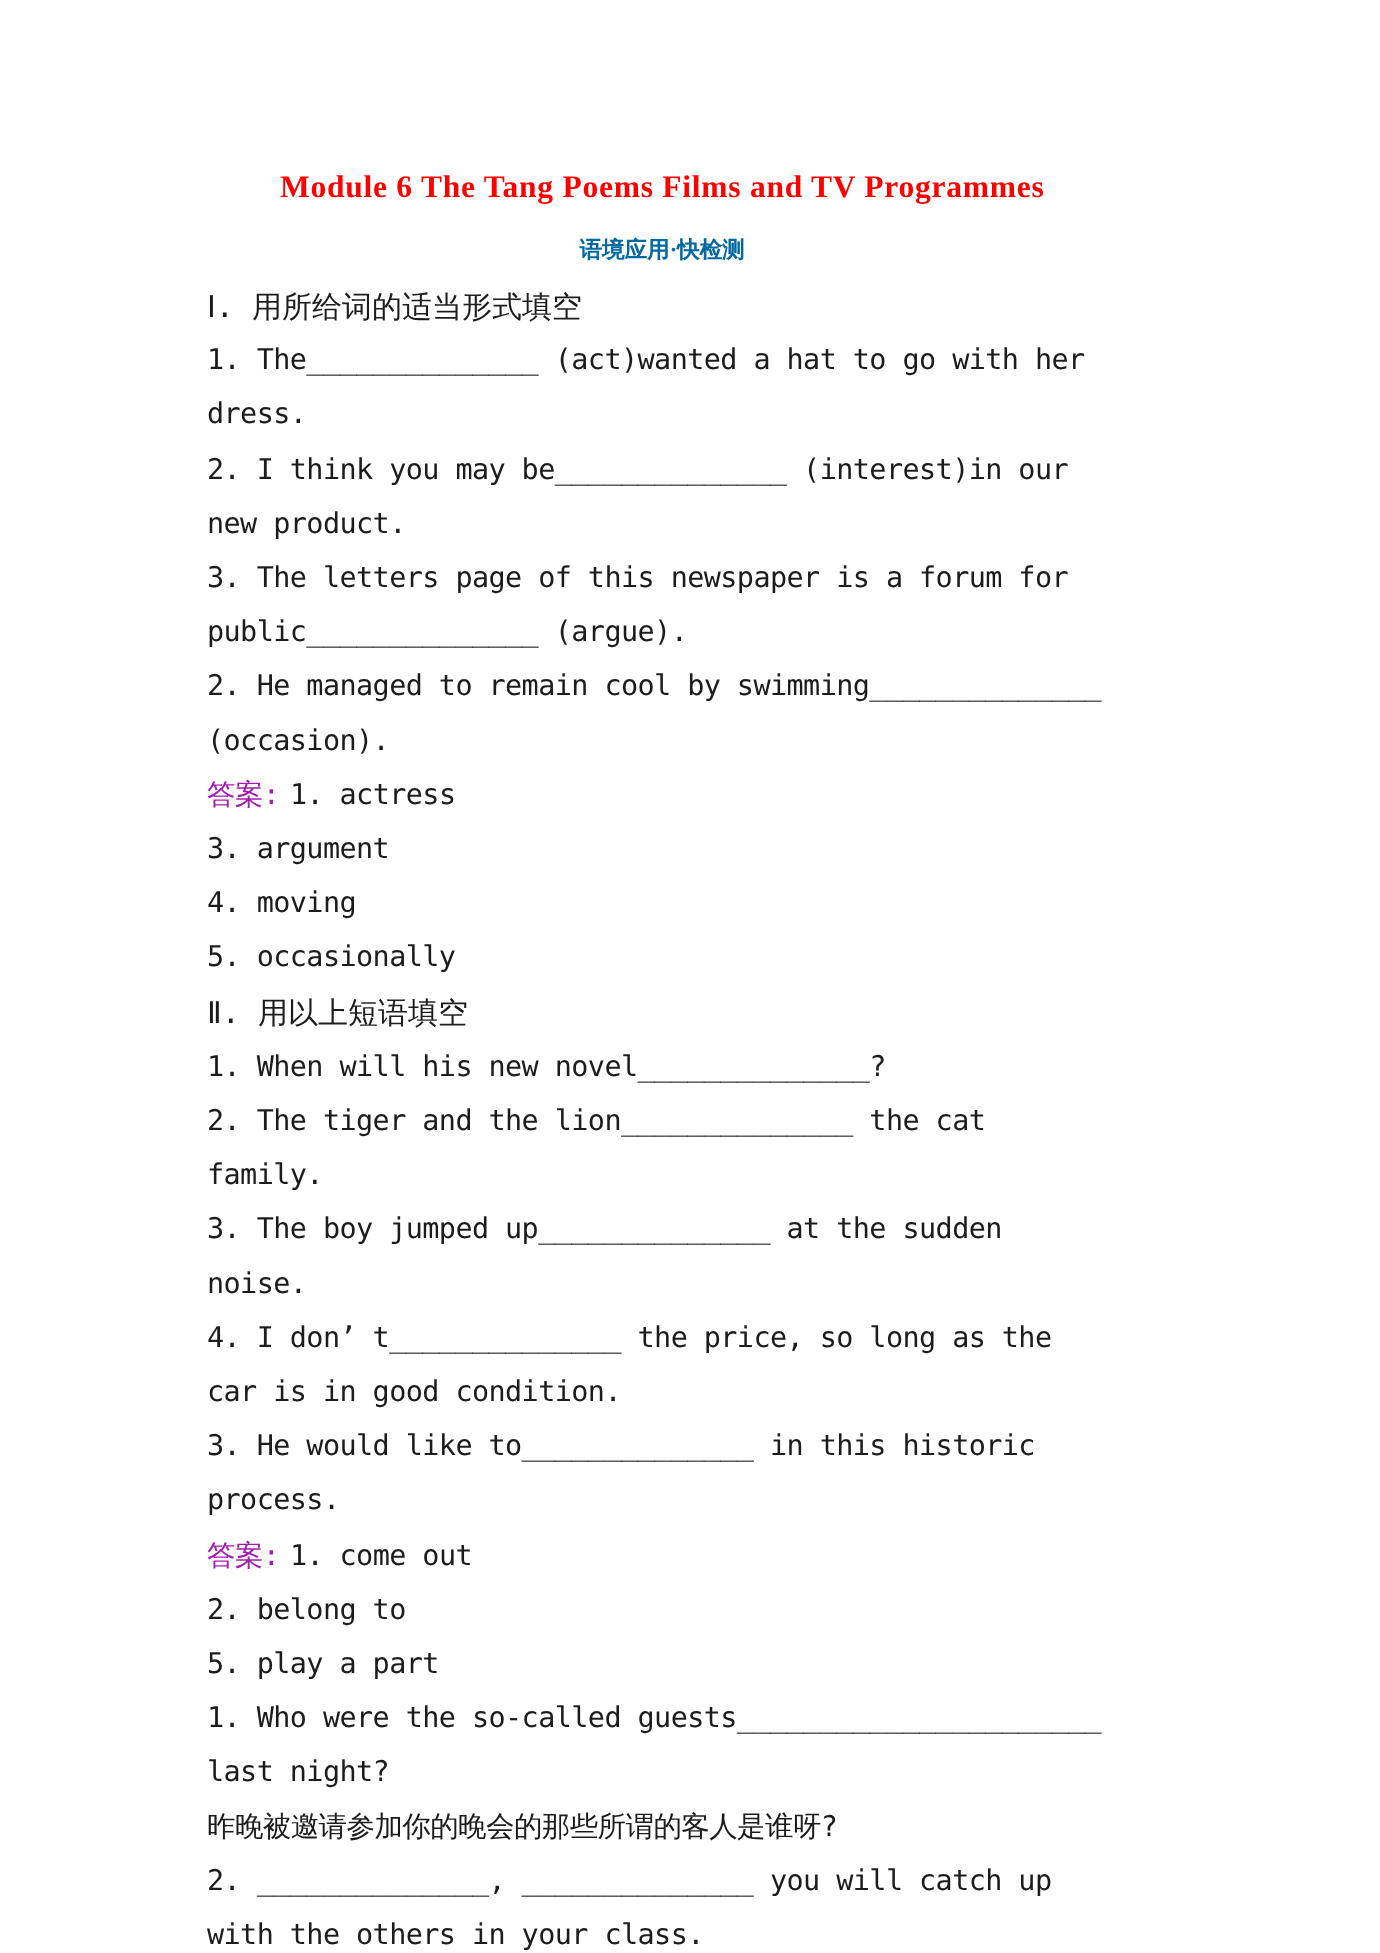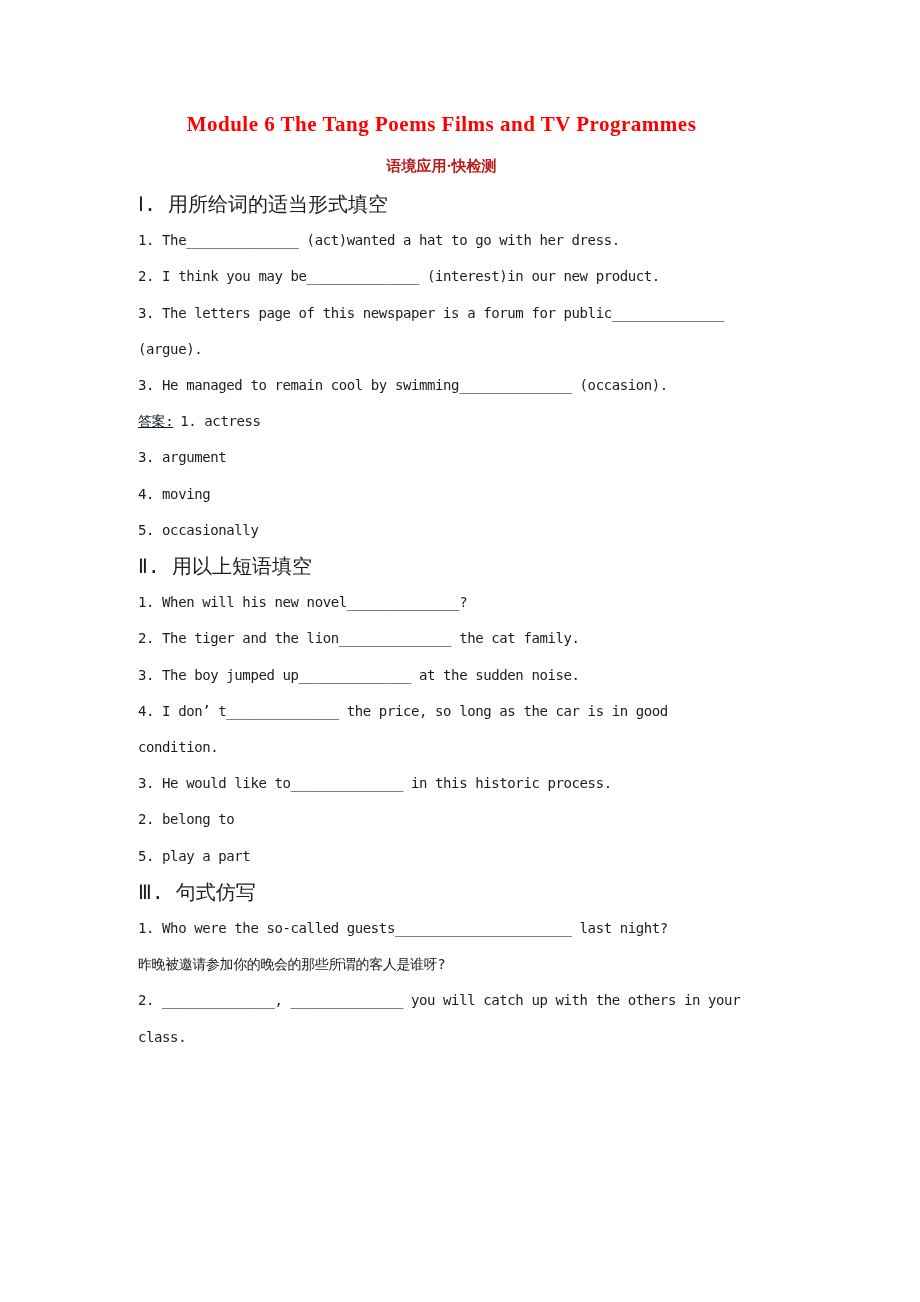--- a/index.html
+++ b/index.html
@@ -22,68 +22,67 @@
     text-align: center;
     color: #ff0000;
     font-family: "Liberation Serif", "DejaVu Serif", serif;
     font-weight: bold;
     font-size: 21px;
     letter-spacing: 0.5px;
   }
   .subtitle {
     margin: 0 0 10px 0;
     text-align: center;
-    color: #b91c1c;
+    color: #0369a1;
     font-family: Liberation Serif, serif;
     font-weight: bold;
     font-size: 15px;
   }
   .line {
     margin: 0;
     line-height: 36.2px;
-    font-size: 14px;
+    font-size: 19px;
     letter-spacing: -0.4px;
     color: #1c1c1c;
     word-break: break-word;
   }
   .heading {
     font-size: 20px;
     letter-spacing: 0;
   }
   .answer-label {
-    color: #0f172a;
+    color: #a21caf;
     margin-right: 7px;
-    text-decoration: underline;
   }
 </style>
 </head>
 <body>
 
 <div class="page">
 
   <h1 class="title">Module 6 The Tang Poems Films and TV Programmes</h1>
   <h2 class="subtitle">语境应用·快检测</h2>
 
   <p class="line heading">Ⅰ. 用所给词的适当形式填空</p>
   <p class="line">1. The______________ (act)wanted a hat to go with her dress.</p>
   <p class="line">2. I think you may be______________ (interest)in our new product.</p>
   <p class="line">3. The letters page of this newspaper is a forum for public______________ (argue).</p>
-  <p class="line">3. He managed to remain cool by swimming______________ (occasion).</p>
+  <p class="line">2. He managed to remain cool by swimming______________ (occasion).</p>
   <p class="line"><span class="answer-label">答案:</span><span>1. actress</span></p>
   <p class="line">3. argument</p>
   <p class="line">4. moving</p>
   <p class="line">5. occasionally</p>
 
   <p class="line heading">Ⅱ. 用以上短语填空</p>
   <p class="line">1. When will his new novel______________?</p>
   <p class="line">2. The tiger and the lion______________ the cat family.</p>
   <p class="line">3. The boy jumped up______________ at the sudden noise.</p>
   <p class="line">4. I don’ t______________ the price, so long as the car is in good condition.</p>
   <p class="line">3. He would like to______________ in this historic process.</p>
+  <p class="line"><span class="answer-label">答案:</span><span>1. come out</span></p>
   <p class="line">2. belong to</p>
   <p class="line">5. play a part</p>
 
-  <p class="line heading">Ⅲ. 句式仿写</p>
   <p class="line">1. Who were the so-called guests______________________ last night?</p>
   <p class="line">昨晚被邀请参加你的晚会的那些所谓的客人是谁呀?</p>
   <p class="line">2. ______________, ______________ you will catch up with the others in your class.</p>
 
 </div>
 
 </body></html>

